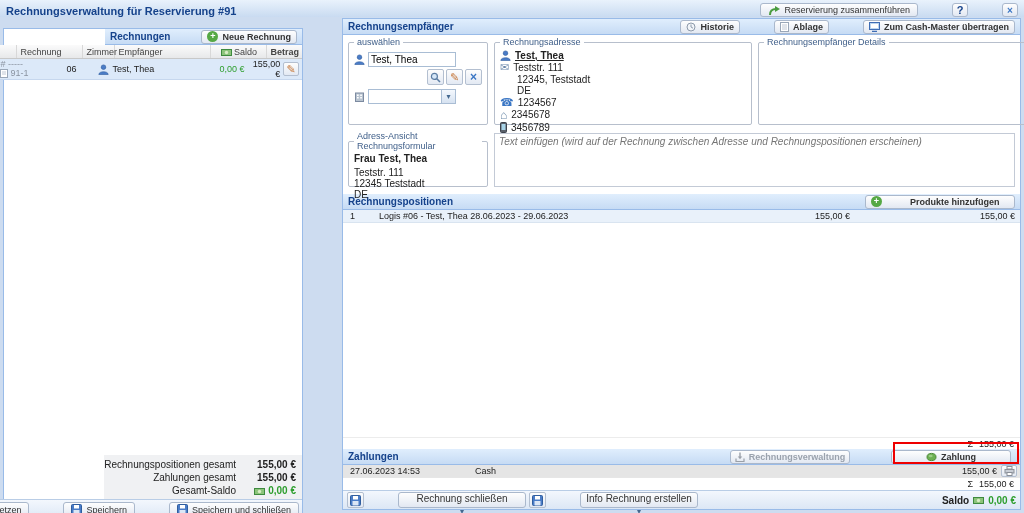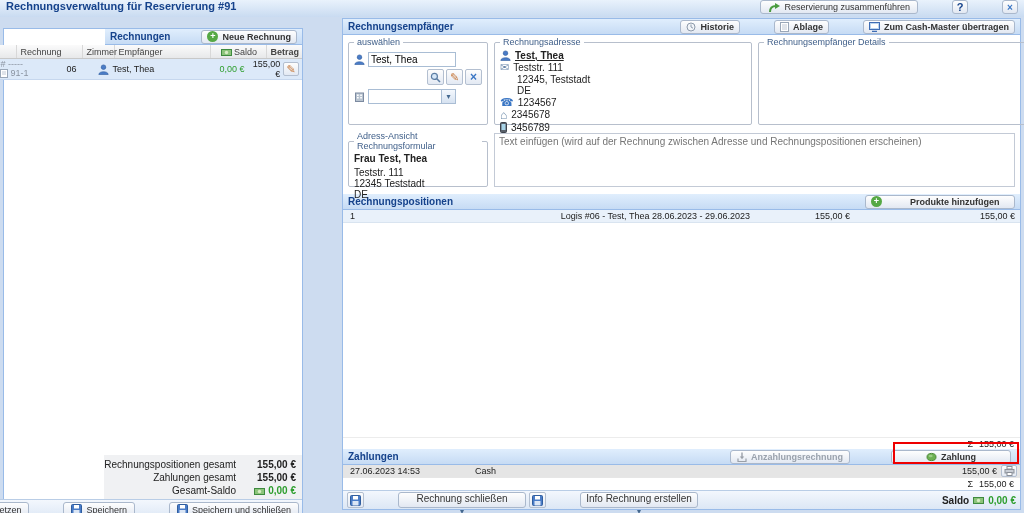--- a/index.html
+++ b/index.html
@@ -6,21 +6,21 @@
   html,body { width:1024px; height:513px; overflow:hidden; }
   body {
     font-family:"Liberation Sans", sans-serif;
     font-size:10px; color:#222;
     background:#cddcf0; position:relative;
   }
   
   .titlebar{
     position:absolute; left:0; top:0; width:1024px; height:17px;
     background:linear-gradient(#e9f2fc,#c9dbf1);
-    display:flex; align-items:flex-start; padding:0 6px;
+    display:flex; align-items:flex-end; padding:0 6px;
   }
   .titlebar .title{ font-weight:bold; font-size:11px; color:#15428b; }
   .tb-right{ margin-left:auto; display:flex; align-items:center; gap:3px; }
   
   .btn{
     display:inline-flex; align-items:center; justify-content:center; gap:4px;
     height:16px; padding:0 7px;
     background:linear-gradient(#fefefe,#e2e8f2);
     border:1px solid #aab8cc; border-radius:3px;
     font-size:10px; color:#333; cursor:default; white-space:nowrap;margin-left:31px;
@@ -97,21 +97,21 @@
     padding:2px 5px; font-size:10px;
   }
   legend{ color:#41608a; padding:0 3px; font-size:9px; }
   .fs-select{ left:5px; top:2px; width:140px; height:88px; }
   .fs-address{ left:151px; top:2px; width:258px; height:88px; }
   .fs-details{ left:415px; top:2px; width:288px; height:88px; }
   .fs-addrview{ left:5px; top:96px; width:140px; height:56px; }
   .note-area{
     position:absolute; left:151px; top:98px; width:521px; height:54px;
     border:1px solid #c3cad6; resize:none; font-family:"Liberation Sans",sans-serif;
-    font-size:10px; color:#333; padding:2px 4px;
+    font-size:10px; color:#333; padding:2px 4px;font-style:italic;
   }
   .frow{ display:flex; align-items:center; gap:3px; margin:3px 0; }
   .tinput{
     width:88px; height:15px; border:1px solid #a9bdd4; font-size:10px;
     padding:0 2px; font-family:"Liberation Sans",sans-serif;
   }
   .fake-select{
     width:88px; height:15px; border:1px solid #a9bdd4; background:#fff;
     display:flex; align-items:center; justify-content:flex-end;
   }
@@ -123,21 +123,21 @@
   .addr-name{ font-weight:bold; text-decoration:underline; }
   .indent{ margin-left:17px; line-height:11px; }
   .av-name{ font-weight:bold; margin-bottom:3px; }
   .av-line{ line-height:11px; }
   
   .pos-row{
     display:flex; align-items:center; height:13px; flex:0 0 13px;
     background:#e9f1fa; border-bottom:1px solid #d9e4f0; font-size:9px;
   }
   .pos-idx{ width:22px; flex:0 0 22px; padding-left:7px; }
-  .pos-desc{ flex:1; padding-left:14px;text-align:right; }
+  .pos-desc{ flex:1; padding-left:14px; }
   .pos-price{ width:100px; flex:0 0 100px; text-align:right; }
   .pos-total{ width:170px; flex:0 0 170px; text-align:right; padding-right:5px; }
   .spacer{ flex:1; background:#fff; }
   .sigma-row{
     flex:0 0 12px; display:flex; align-items:center; justify-content:flex-end;
     gap:6px; padding-right:6px; font-size:9px; background:#fff;
   }
   .pay-hd{ position:relative; }
   .pay-btns{ margin-left:auto; display:flex; gap:10px; margin-right:4px; }
   .pay-btn{ width:120px; height:14px; font-size:9px; }
@@ -492,21 +492,21 @@
     <span>Zahlungen</span>
     <div class="pay-btns">
       <div class="btn pay-btn disabled">
         <span>
           <svg width="10" height="10" viewBox="0 0 10 10">
               <line x1="5" y1="0.5" x2="5" y2="5" stroke="#9aa0a8" stroke-width="1.4"></line>
               <path d="M2.8 4.5 L5 7.2 L7.2 4.5 Z" fill="#9aa0a8"></path>
               <path d="M1 6.5 V9.5 H9 V6.5" stroke="#9aa0a8" fill="none" stroke-width="1.2"></path>
             </svg>
         </span>
-        <span>Anzahlungsrechnung</span>
+        <span>Rechnungsverwaltung</span>
       </div>
       <div class="btn pay-btn">
         <span>
           <svg width="11" height="11" viewBox="0 0 11 11">
               <ellipse cx="5.5" cy="6" rx="4.5" ry="3.6" fill="#6db052" stroke="#4c8a38"></ellipse>
               <ellipse cx="4.6" cy="5" rx="2" ry="1.3" fill="#9ccd85"></ellipse>
             </svg>
         </span>
         <span>Zahlung</span>
       </div>

